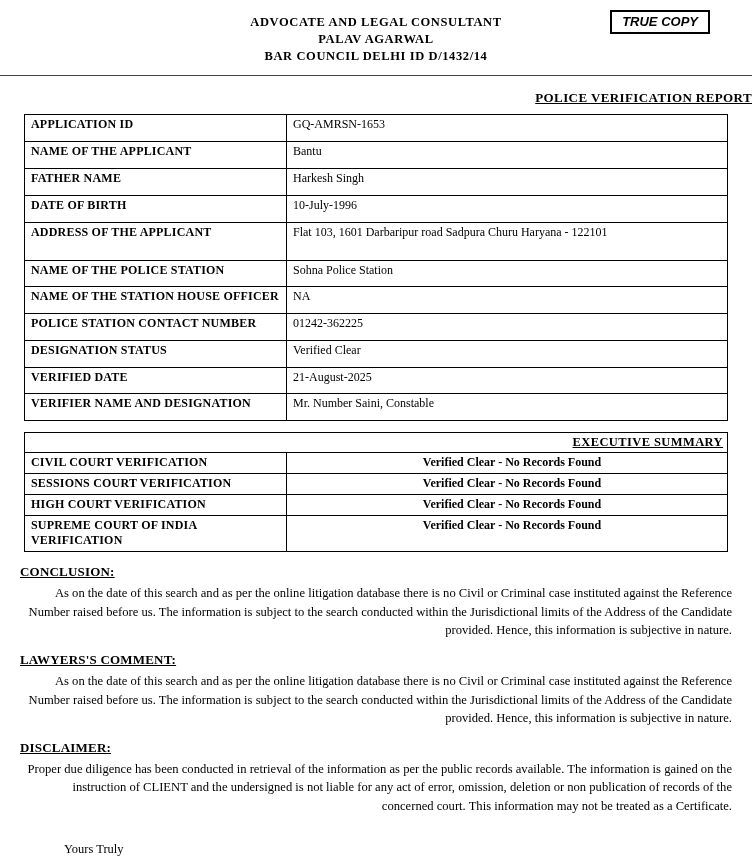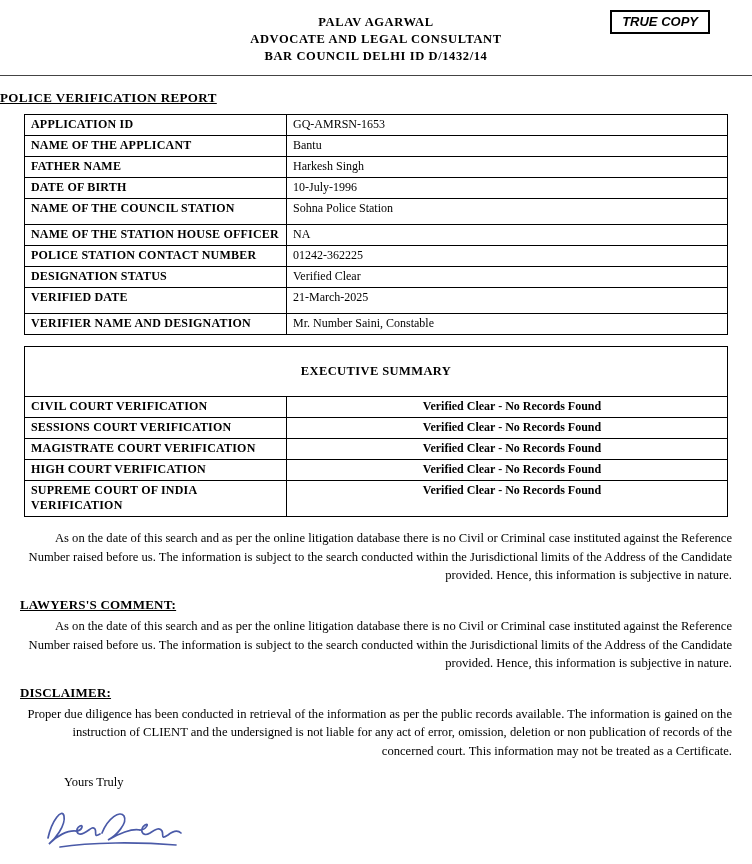--- a/index.html
+++ b/index.html
@@ -36,21 +36,21 @@
     background: #fff;
   }
   .head-rule {
     border: none;
     border-top: 1.4px solid #444;
     margin: 10px 0 0 0;
   }
 
   
   .report-title {
-    text-align: left;
+    text-align: right;
     font-weight: bold;
     font-size: 13px;
     letter-spacing: 0.4px;
     text-decoration: underline;
     margin: 14px 0 8px 0;
   }
 
   
   table {
     border-collapse: collapse;
@@ -61,31 +61,32 @@
   td, th {
     border: 1.2px solid #000;
     padding: 2px 6px 3px 6px;
     vertical-align: top;
   }
   .details-table td.lbl {
     width: 262px;
     font-weight: bold;
     letter-spacing: 0.2px;
   }
-  .details-table td { height: 21px; }
+  .details-table td { height: 27px; }
   .details-table tr.tall td { height: 38px; }
   .details-table tr.med td  { height: 26px; }
 
   .exec-table { margin-top: 11px; }
   .exec-table th.exec-title {
-    text-align: center;
+    text-align: right;
     font-weight: bold;
     font-size: 12.5px;
     letter-spacing: 0.4px;
-    padding: 17px 4px;
+    padding: 2px 4px;
+    text-decoration: underline;
   }
   .exec-table td.lbl {
     width: 262px;
     font-weight: bold;
     letter-spacing: 0.2px;
     height: 20px;
   }
   .exec-table td.val {
     text-align: center;
     font-weight: bold;
@@ -102,34 +103,34 @@
     margin-bottom: 4px;
   }
   .section-body {
     font-size: 12.6px;
     line-height: 1.48;
     text-align: right;
   }
 
   
   .closing {
-    margin: 14px 0 0 64px;
+    margin: 26px 0 0 64px;
     font-size: 12.5px;
   }
   .signature-wrap { margin: 10px 0 0 40px; height: 58px; }
 </style>
 </head>
 <body>
 
 <div class="page">
 
   <div class="true-copy">TRUE COPY</div>
   <div class="letterhead">
+    <div class="lh-line">ADVOCATE AND LEGAL CONSULTANT</div>
     <div class="lh-line">PALAV AGARWAL</div>
-    <div class="lh-line">ADVOCATE AND LEGAL CONSULTANT</div>
     <div class="lh-line">BAR COUNCIL DELHI ID D/1432/14</div>
   </div>
   <hr class="head-rule">
 
   <div class="report-title">POLICE VERIFICATION REPORT</div>
 
   <table class="details-table">
     <tbody>
         <tr>
       <td class="lbl">APPLICATION ID</td>
@@ -140,39 +141,43 @@
       <td>Bantu</td>
     </tr>
     <tr>
       <td class="lbl">FATHER NAME</td>
       <td>Harkesh Singh</td>
     </tr>
     <tr>
       <td class="lbl">DATE OF BIRTH</td>
       <td>10-July-1996</td>
     </tr>
+    <tr class="tall">
+      <td class="lbl">ADDRESS OF THE APPLICANT</td>
+      <td>Flat 103, 1601 Darbaripur road Sadpura Churu Haryana - 122101</td>
+    </tr>
     <tr class="med">
-      <td class="lbl">NAME OF THE COUNCIL STATION</td>
+      <td class="lbl">NAME OF THE POLICE STATION</td>
       <td>Sohna Police Station</td>
     </tr>
     <tr>
       <td class="lbl">NAME OF THE STATION HOUSE OFFICER</td>
       <td>NA</td>
     </tr>
     <tr>
       <td class="lbl">POLICE STATION CONTACT NUMBER</td>
       <td>01242-362225</td>
     </tr>
     <tr>
       <td class="lbl">DESIGNATION STATUS</td>
       <td>Verified Clear</td>
     </tr>
     <tr class="med">
       <td class="lbl">VERIFIED DATE</td>
-      <td>21-March-2025</td>
+      <td>21-August-2025</td>
     </tr>
     <tr>
       <td class="lbl">VERIFIER NAME AND DESIGNATION</td>
       <td>Mr. Number Saini, Constable</td>
     </tr>
   </tbody>
     </table>
 
   <table class="exec-table">
     <tbody>
@@ -181,35 +186,32 @@
     </tr>
     <tr>
       <td class="lbl">CIVIL COURT VERIFICATION</td>
       <td class="val">Verified Clear - No Records Found</td>
     </tr>
     <tr>
       <td class="lbl">SESSIONS COURT VERIFICATION</td>
       <td class="val">Verified Clear - No Records Found</td>
     </tr>
     <tr>
-      <td class="lbl">MAGISTRATE COURT VERIFICATION</td>
-      <td class="val">Verified Clear - No Records Found</td>
-    </tr>
-    <tr>
       <td class="lbl">HIGH COURT VERIFICATION</td>
       <td class="val">Verified Clear - No Records Found</td>
     </tr>
     <tr>
       <td class="lbl">SUPREME COURT OF INDIA VERIFICATION</td>
       <td class="val">Verified Clear - No Records Found</td>
     </tr>
   </tbody>
     </table>
 
   <div class="text-section">
+    <div class="section-heading">CONCLUSION:</div>
     <div class="section-body">As on the date of this search and as per the online litigation database there is no Civil or Criminal case instituted against the Reference Number raised before us. The information is subject to the search conducted within the Jurisdictional limits of the Address of the Candidate provided. Hence, this information is subjective in nature.</div>
   </div>
 
   <div class="text-section">
     <div class="section-heading">LAWYERS'S COMMENT:</div>
     <div class="section-body">As on the date of this search and as per the online litigation database there is no Civil or Criminal case instituted against the Reference Number raised before us. The information is subject to the search conducted within the Jurisdictional limits of the Address of the Candidate provided. Hence, this information is subjective in nature.</div>
   </div>
 
   <div class="text-section">
     <div class="section-heading">DISCLAIMER:</div>

